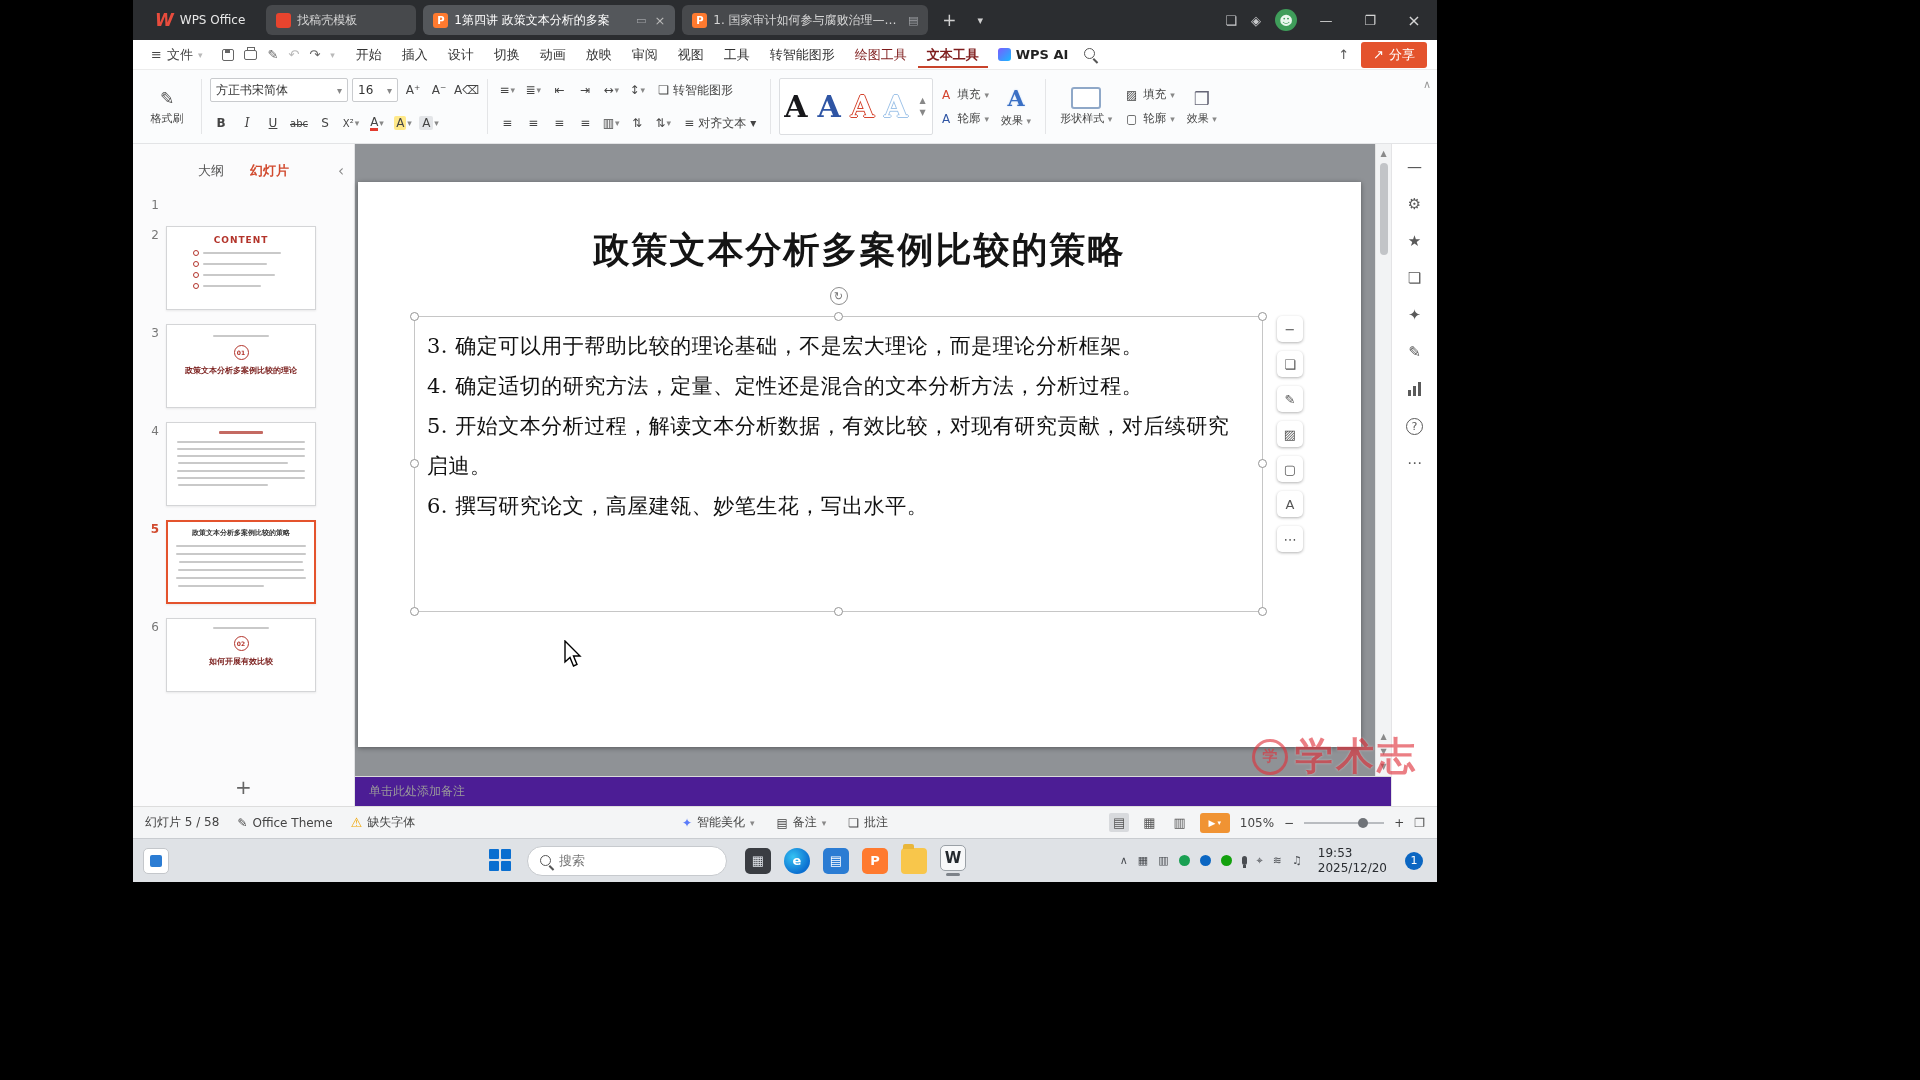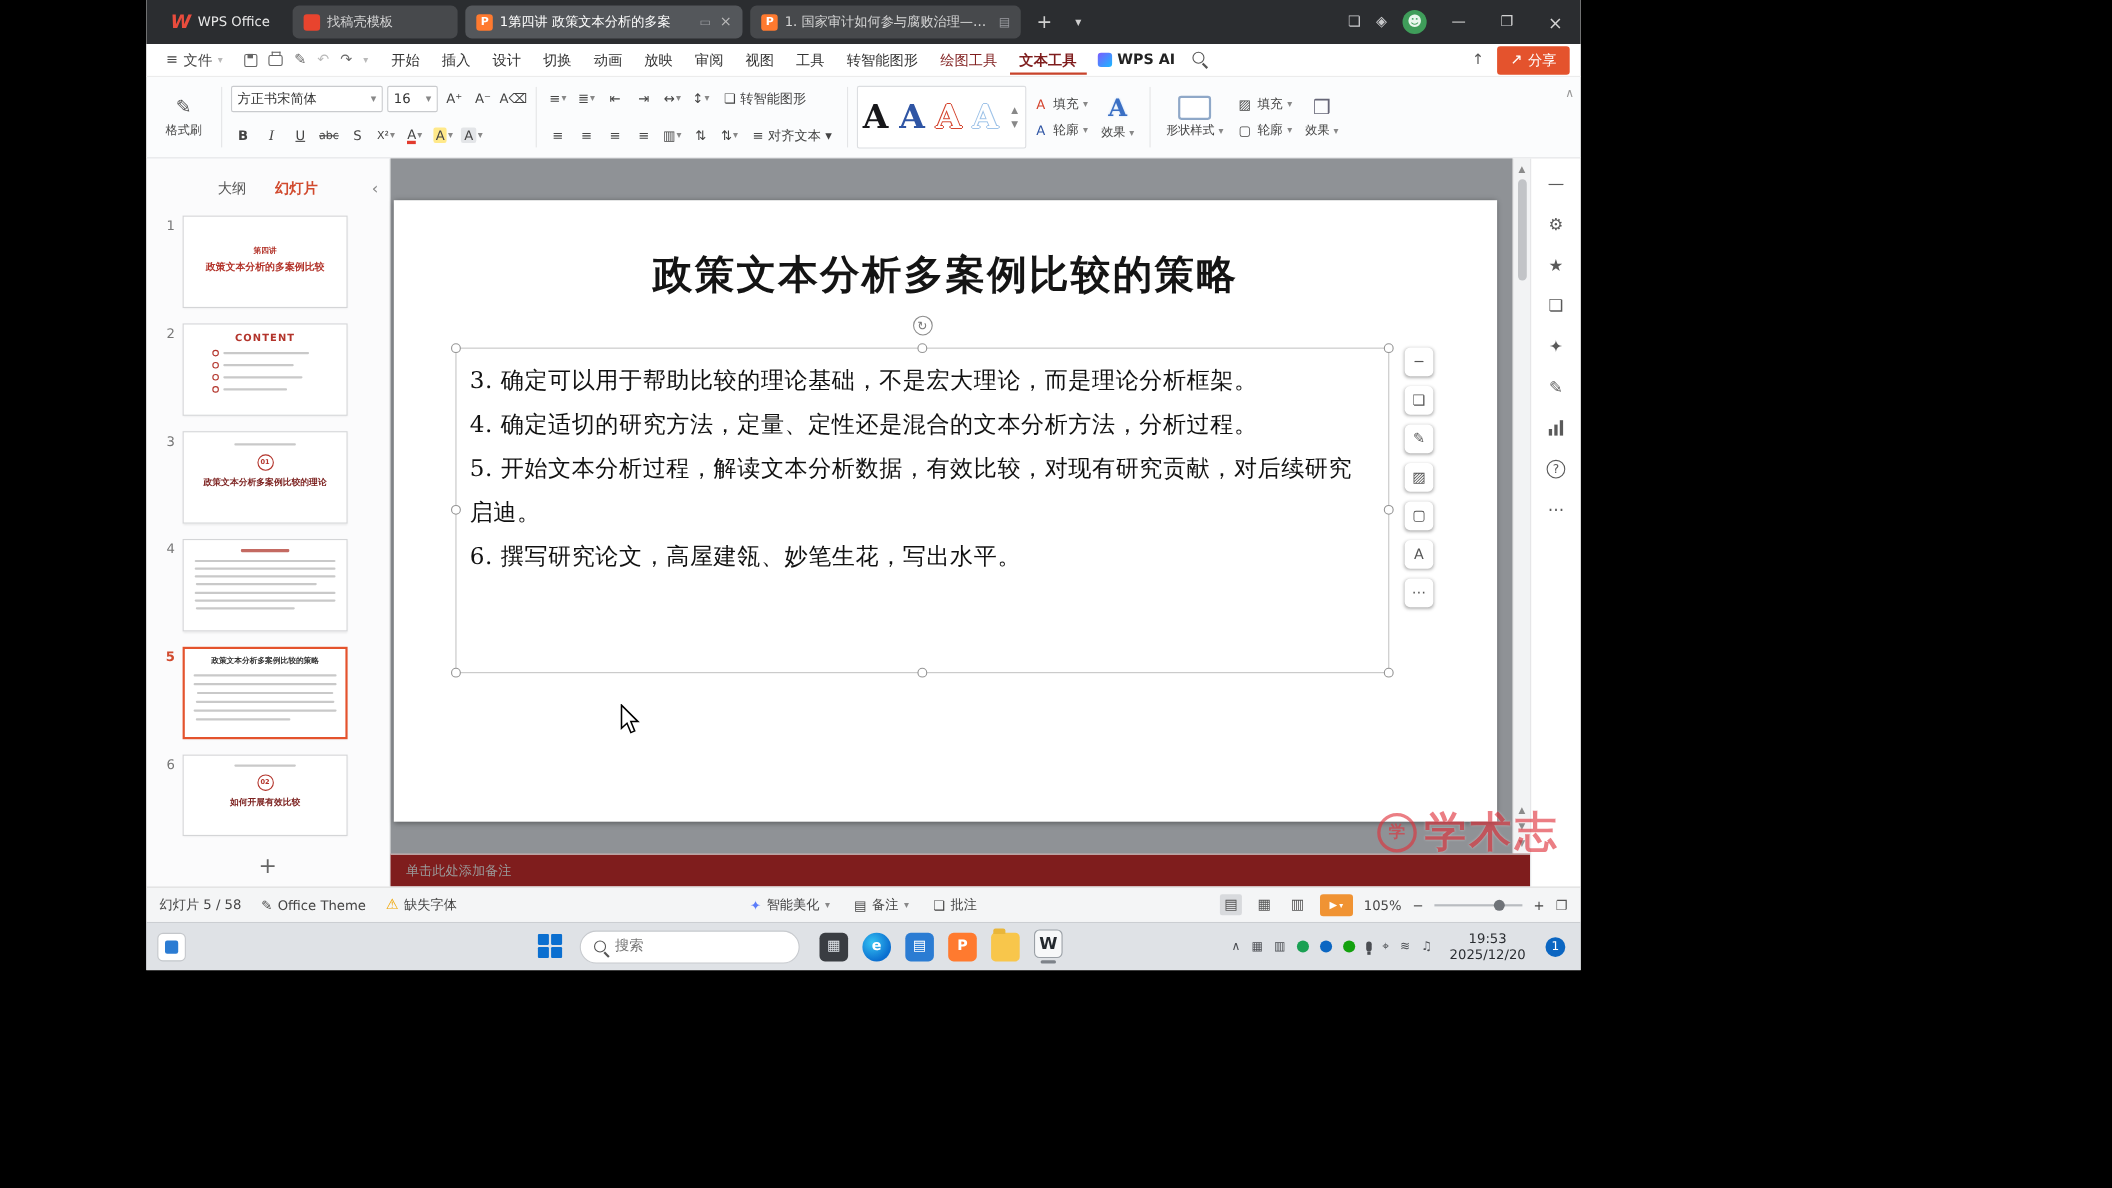--- a/index.html
+++ b/index.html
@@ -117,21 +117,21 @@
     font-size:21px;line-height:40px;color:#111;letter-spacing:.5px}
   .h{position:absolute;width:9px;height:9px;background:#fff;border:1px solid #949494;border-radius:50%;z-index:3}
   .h.nw{left:-5px;top:-5px}.h.n{left:calc(50% - 5px);top:-5px}.h.ne{right:-5px;top:-5px}
   .h.w{left:-5px;top:calc(50% - 5px)}.h.e{right:-5px;top:calc(50% - 5px)}
   .h.sw{left:-5px;bottom:-5px}.h.s{left:calc(50% - 5px);bottom:-5px}.h.se{right:-5px;bottom:-5px}
   .rot{position:absolute;left:calc(50% - 9px);top:-30px;width:18px;height:18px;border:1px solid #8d8d8d;
     border-radius:50%;background:#fff;color:#777;font-size:11px;display:flex;align-items:center;justify-content:center}
   .float-tools{position:absolute;right:72px;top:172px;display:flex;flex-direction:column;gap:9px;z-index:4}
   .ft-btn{width:26px;height:26px;background:#fff;border-radius:5px;box-shadow:0 1px 3px rgba(0,0,0,.3);
     display:flex;align-items:center;justify-content:center;font-size:13px;color:#555}
-  .notes-strip{height:30px;background:#7f1d1d;border-top:1px solid #dbdbdb;display:flex;align-items:center;
+  .notes-strip{height:30px;background:#4c1d95;border-top:1px solid #dbdbdb;display:flex;align-items:center;
     padding:0 14px;font-size:12px;color:#9a9a9a;flex-shrink:0}
 
   .vscroll{width:16px;background:#f2f3f4;border-left:1px solid #e3e3e3;display:flex;flex-direction:column;
     align-items:center;padding:2px 0;flex-shrink:0}
   .vs-btn{color:#8a8a8a;font-size:8px;padding:3px 0}
   .vs-thumb{width:8px;height:92px;background:#c2c4c7;border-radius:4px;margin-top:2px}
   .vs-fill{flex:1}
 
   .right-rail{width:46px;background:#fff;border-left:1px solid #e4e4e6;display:flex;flex-direction:column;
     align-items:center;gap:19px;padding-top:14px;flex-shrink:0;color:#5a5a5a;font-size:15px}
@@ -180,21 +180,21 @@
   .folder-tile{background:#f8c64b;position:relative;border-radius:4px}
   .folder-tile:before{content:"";position:absolute;left:2px;top:-4px;width:11px;height:5px;background:#e9b63a;
     border-radius:2px 2px 0 0}
   .w-tile{background:#f7f8f9;border:1px solid #9aa0a6;color:#24292e;font-weight:bold;font-size:15px}
   .app-wrap{display:flex;flex-direction:column;align-items:center;gap:2px}
   .app-ind{width:14px;height:3px;border-radius:2px;background:#7d8289}
   .tray{margin-left:auto;display:flex;align-items:center;gap:10px;color:#4a4d52;font-size:11px}
   .dot{width:11px;height:11px;border-radius:50%;display:inline-block}
   .mic{width:5px;height:9px;background:#4a4d52;border-radius:3px;position:relative;display:inline-block}
   .mic:after{content:"";position:absolute;left:1px;bottom:-3px;width:3px;height:3px;background:#4a4d52}
-  .clock{text-align:center;font-size:12px;color:#2a2d31;line-height:1.25;margin-left:6px}
+  .clock{text-align:left;font-size:12px;color:#2a2d31;line-height:1.25;margin-left:6px}
   .badge{width:18px;height:18px;border-radius:50%;background:#0b66c2;color:#fff;font-size:11px;display:flex;
     align-items:center;justify-content:center;margin:0 4px 0 8px}
 
   
   .watermark{position:absolute;left:1252px;top:731px;display:flex;align-items:center;gap:7px;z-index:9;opacity:.62}
   .wm-ring{width:36px;height:36px;border:3px solid #e0303a;border-radius:50%;color:#e0303a;font-size:15px;
     display:flex;align-items:center;justify-content:center;font-weight:bold}
   .wm-text{font-size:38px;font-weight:bold;color:#e0303a;letter-spacing:3px;text-shadow:0 0 2px rgba(255,255,255,.8)}
   .cursor{position:absolute;left:563px;top:640px;z-index:30}
 </style>
@@ -422,24 +422,20 @@
     <div class="left-panel">
       <div class="lp-header">
         <span class="lp-tab">大纲</span>
         <span class="lp-tab active">幻灯片</span>
         <span class="lp-collapse">‹</span>
       </div>
       <div class="thumb-list">
 
         <div class="thumb-row">
           <div class="thumb-num">1</div>
-          <div class="thumb">
-            <div class="t-red" style="font-size:7px;margin-top:26px">第四讲</div>
-            <div class="t-red" style="font-size:9px;margin-top:3px">政策文本分析的多案例比较</div>
-          </div>
         </div>
 
         <div class="thumb-row">
           <div class="thumb-num">2</div>
           <div class="thumb">
             <div class="t-red" style="font-size:9px;margin-top:8px;letter-spacing:1px">CONTENT</div>
             <div class="t2-item">
                 <span class="ring"></span>
                 <span class="bar" style="width:78px"></span>
               </div>

